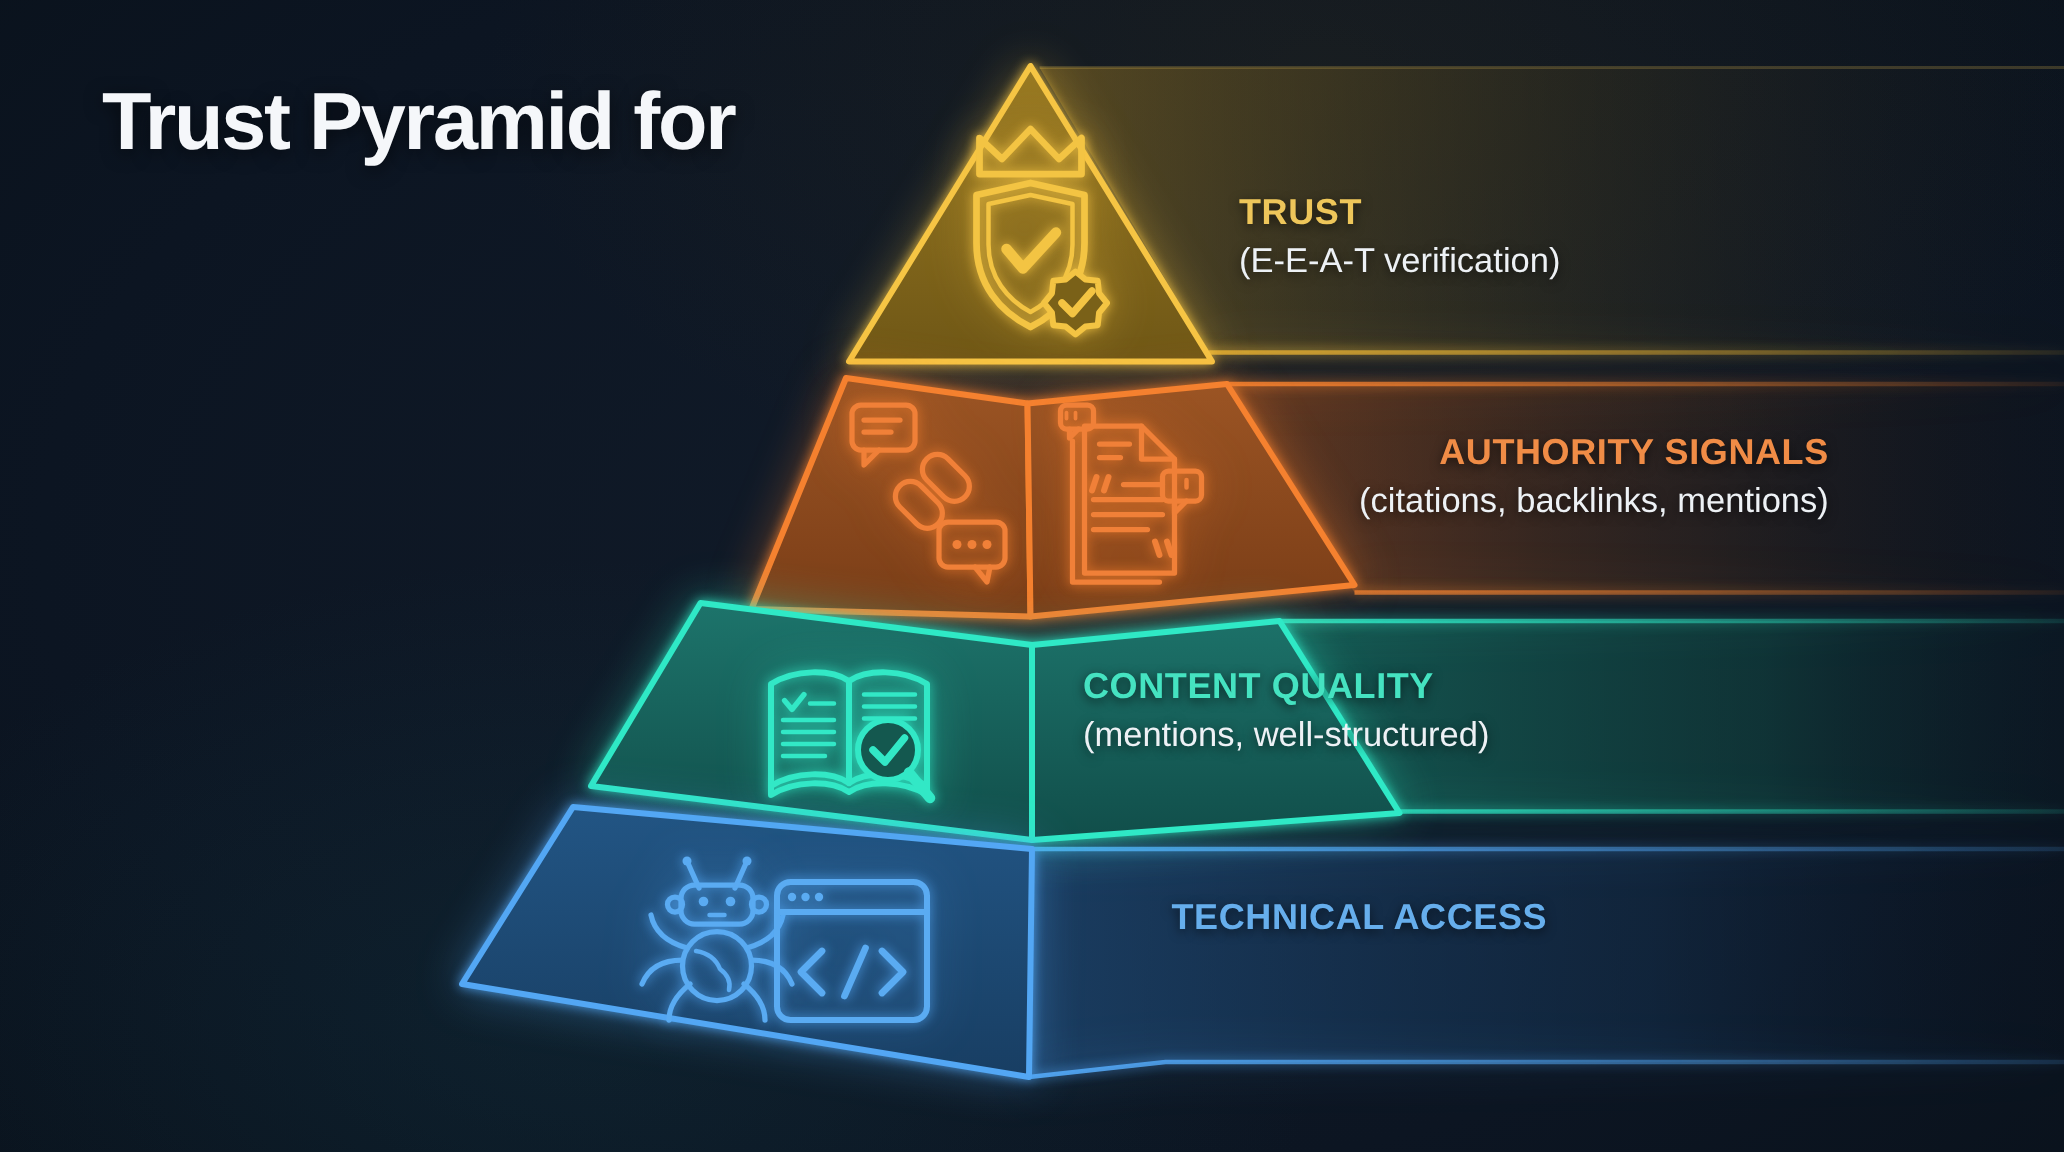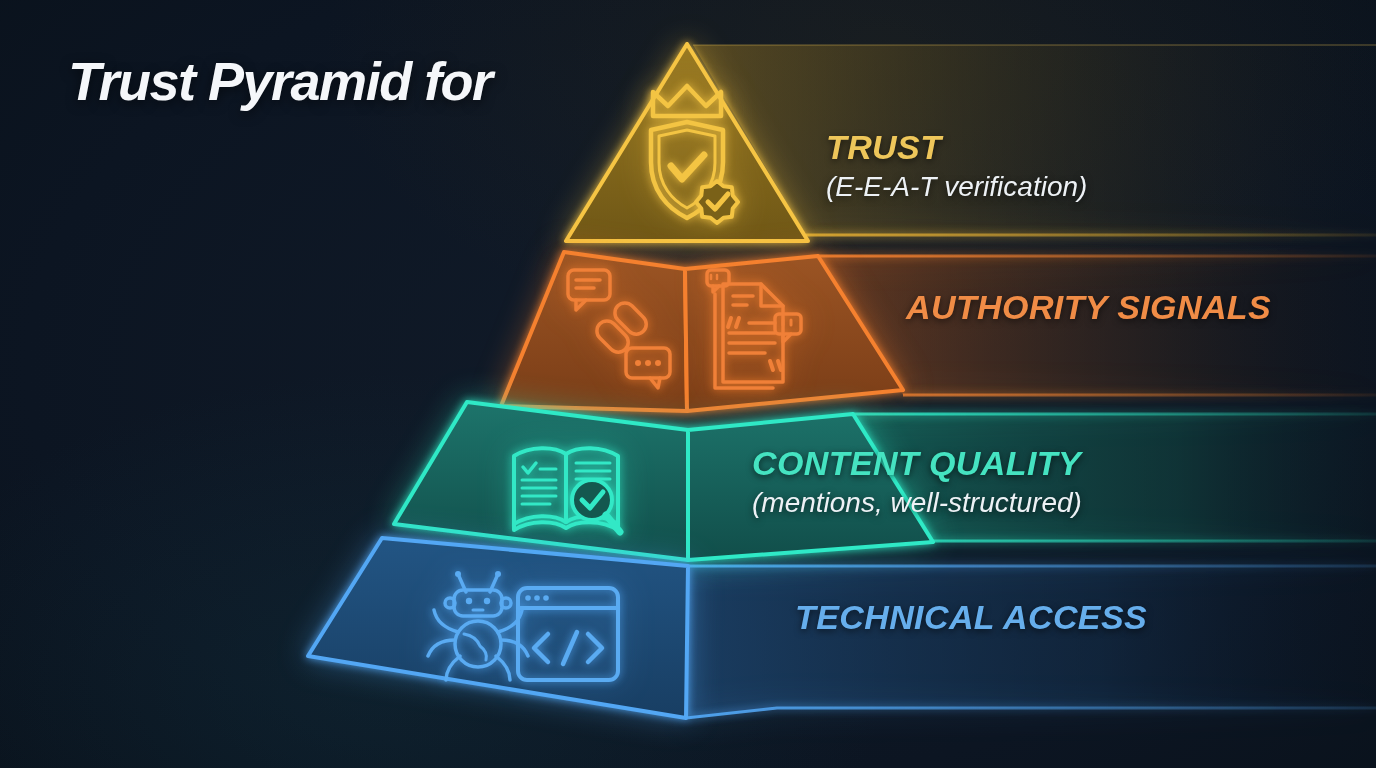--- a/index.html
+++ b/index.html
@@ -3,43 +3,42 @@
 <meta charset="utf-8">
 <style>
   html,body{margin:0;padding:0;background:#06090f;}
   .stage{
     position:relative;width:1376px;height:768px;overflow:hidden;
     font-family:"Liberation Sans",sans-serif;
     background:
       radial-gradient(900px 500px at 64% 6%, rgba(70,58,22,.20), transparent 62%),
       radial-gradient(760px 460px at 28% 88%, rgba(18,62,74,.28), transparent 66%),
       radial-gradient(1200px 760px at 50% 48%, #111b29 0%, #0c1522 55%, #081018 100%);
-    font-style: italic;
   }
   svg.scene{position:absolute;left:0;top:0;width:1376px;height:768px;}
 
   
   .ng{filter:drop-shadow(0 0 4px rgba(246,197,68,.85)) drop-shadow(0 0 15px rgba(246,197,68,.35));}
   .no{filter:drop-shadow(0 0 4px rgba(246,128,46,.85)) drop-shadow(0 0 15px rgba(246,128,46,.38));}
   .nt{filter:drop-shadow(0 0 4px rgba(47,233,198,.85)) drop-shadow(0 0 15px rgba(47,233,198,.38));}
   .nb{filter:drop-shadow(0 0 4px rgba(83,167,244,.85)) drop-shadow(0 0 15px rgba(83,167,244,.38));}
 
   .title{
     position:absolute;left:68px;top:50px;color:#f5f7fa;
     font-size:54px;font-weight:bold;line-height:1.16;letter-spacing:-1.5px;
     text-shadow:0 3px 12px rgba(0,0,0,.55);
   }
   .lvl{position:absolute;}
-  .lvl .h{font-weight:bold;font-size:34px;letter-spacing:.4px;text-shadow:0 2px 7px rgba(0,0,0,.6);}
-  .lvl .s{color:#edf1f5;font-size:28px;margin-top:4px;text-shadow:0 2px 7px rgba(0,0,0,.6);}
+  .lvl .h{font-weight:bold;font-size:24px;letter-spacing:.4px;text-shadow:0 2px 7px rgba(0,0,0,.6);}
+  .lvl .s{color:#edf1f5;font-size:23px;margin-top:4px;text-shadow:0 2px 7px rgba(0,0,0,.6);}
   .h.gold{color:#eec65a;} .h.orange{color:#f08c46;} .h.teal{color:#45e3c1;} .h.blue{color:#66aeec;}
   .lvl1{left:826px;top:128px;}
   .lvl2{left:906px;top:288px;text-align:right;}
-  .lvl3{left:752px;top:444px;}
-  .lvl4{left:781px;top:598px;margin-left:14px;}
+  .lvl3{left:722px;top:444px;}
+  .lvl4{left:781px;top:598px;}
 </style>
 </head>
 <body>
 
 <div class="stage">
 
   <svg class="scene" viewBox="0 0 1376 768">
     <defs>
       <linearGradient id="goldFace" gradientUnits="userSpaceOnUse" x1="687" y1="44" x2="687" y2="241">
         <stop offset="0" stop-color="#9a7a22"></stop>
@@ -222,20 +221,21 @@
     <span>Trust Pyramid for</span><br>
   </div>
 
   <div class="lvl lvl1">
     <div class="h gold">TRUST</div>
     <div class="s">(E-E-A-T verification)</div>
   </div>
 
   <div class="lvl lvl2">
     <div class="h orange">AUTHORITY SIGNALS</div>
+    <div class="s">(citations, backlinks, mentions)</div>
   </div>
 
   <div class="lvl lvl3">
     <div class="h teal">CONTENT QUALITY</div>
     <div class="s">(mentions, well-structured)</div>
   </div>
 
   <div class="lvl lvl4">
     <div class="h blue">TECHNICAL ACCESS</div>
   </div>

